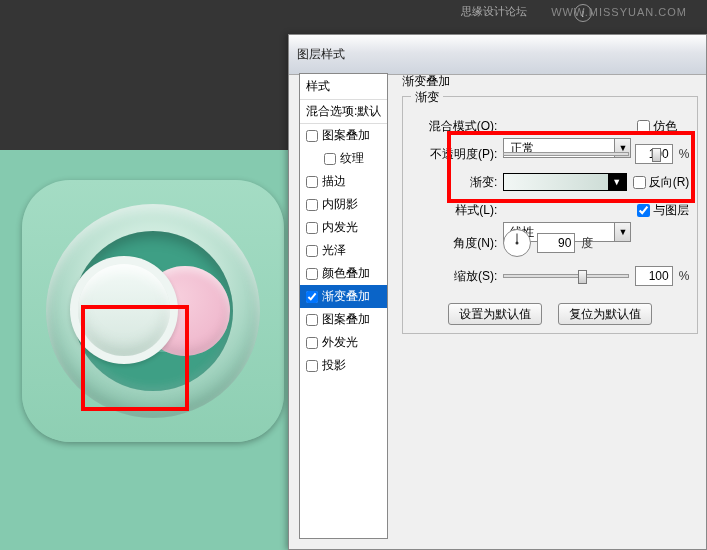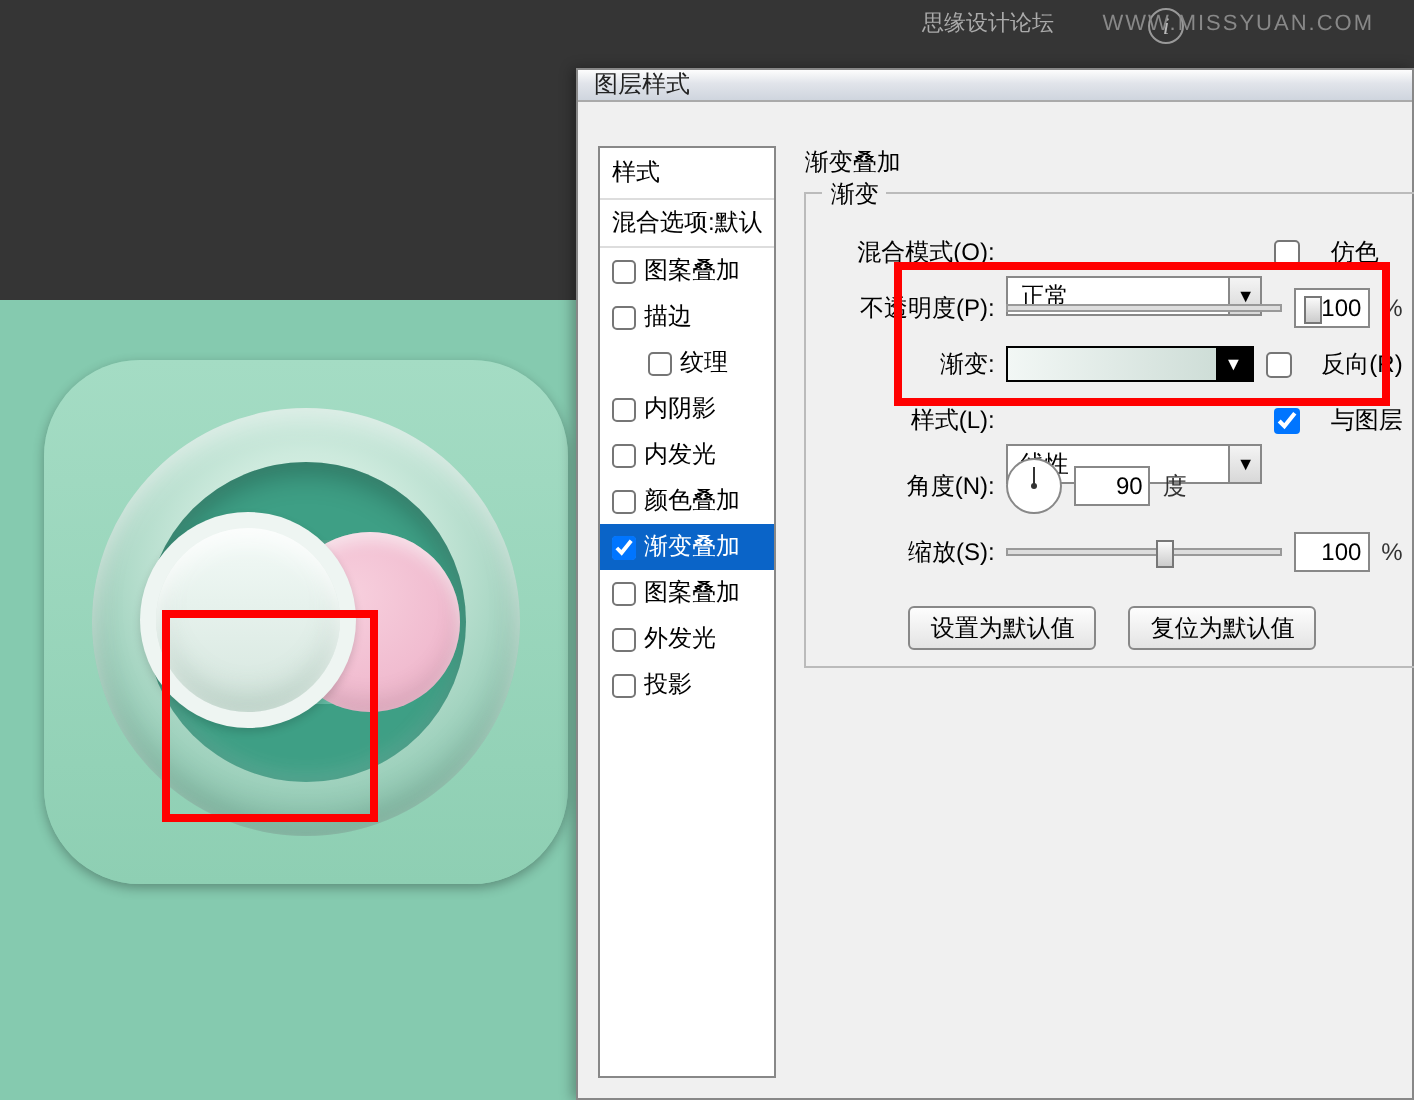--- a/index.html
+++ b/index.html
@@ -16,21 +16,21 @@
 .white-disc { position:absolute; left:-22px; top:-14px; width:108px;height:108px; border-radius:50%; background: #eef5f2; box-shadow: 0 2px 4px rgba(0,0,0,.15);}
 .white-disc-inner { position:absolute; left:8px; top:8px; width:92px;height:92px; border-radius:50%; background: linear-gradient(180deg, #f3faf7, #d5e6de); box-shadow: inset 0 6px 12px rgba(255,255,255,.9), inset 0 -8px 14px rgba(100,140,120,.25);}
 
 .red-box-1 { position:absolute; border:4px solid #f00; }
 .rb1 { left: 81px; top: 305px; width: 108px; height: 106px; }
 .rb2 { left: 447px; top: 131px; width: 248px; height: 72px; }
 
 .bg-panel { position:absolute; left:0; top:150px; width:288px; height:400px; background:#85caaf; }
 
 .dialog { position:absolute; left:288px; top:34px; right:0; bottom:0; background:#f0f0f0; border:1px solid #888; box-shadow: -2px 0 6px rgba(0,0,0,.3);}
-.dialog-titlebar { height:16px; background: linear-gradient(#fdfdfd,#e1e4ea 45%,#cfd5de); border-bottom:1px solid #aaa; display:flex; align-items:center; padding:0 8px; color:#222;}
+.dialog-titlebar { height:40px; background: linear-gradient(#fdfdfd,#e1e4ea 45%,#cfd5de); border-bottom:1px solid #aaa; display:flex; align-items:center; padding:0 8px; color:#222;}
 .dialog-body { position:absolute; top:28px; left:0; right:0; bottom:0; display:flex;border-radius:17px; }
 
 .styles-panel { width:122px; border:1px solid #888; margin:10px 0 10px 10px; background:#fff; }
 .styles-header { padding:4px 6px; font-weight: normal; }
 .styles-item { padding:3px 4px 3px 6px; display:flex; align-items:center; gap:4px; white-space:nowrap; }
 .styles-item.indent { padding-left: 24px; }
 .styles-item.selected { background:#fff; border-top:1px solid #ddd; border-bottom:1px solid #ddd;}
 .styles-item.active { background:#0a64c8; color:#fff; }
 .styles-item input[type=checkbox]{ width:12px;height:12px; }
 .default-row { border-top:1px solid #bbb; border-bottom:1px solid #bbb; padding:3px 6px;text-align:right; }
@@ -52,21 +52,21 @@
 .num-input { width:38px; height:20px; border:1px solid #888; background:#fff; text-align:right; padding-right:3px; }
 
 .gradient-swatch { flex:1; max-width:160px; height:18px; border:1px solid #000; background:linear-gradient(90deg,#f2f7f5,#c8d9d2); display:flex; justify-content:flex-end;}
 .gradient-arrow { width:18px; height:100%; background:#000; display:flex;align-items:center;justify-content:center;color:#fff;font-size:9px;}
 
 .angle-dial { width:28px;height:28px;border:1px solid #888;border-radius:50%;background:#fff; position:relative;}
 .angle-dial::after{content:"";position:absolute;left:50%;top:50%;width:10px;height:1px;background:#333;transform-origin:left;transform:rotate(-90deg);}
 .angle-dial::before{content:"";position:absolute;left:50%;top:50%;width:3px;height:3px;border-radius:50%;background:#333;transform:translate(-50%,-50%);}
 
 .cb { width:13px;height:13px; }
-.cb-label { display:flex;align-items:center;gap:15px; white-space:nowrap;}
+.cb-label { display:flex;align-items:center;gap:3px; white-space:nowrap;}
 
 .btn { height:22px; padding:0 10px; border:1px solid #888; background:linear-gradient(#fdfdfd,#e4e4e4); border-radius:3px; cursor:pointer;}
 .btn-row { display:flex; gap:16px; justify-content:center; margin-top:16px; }
 
 .suffix { color:#333; }
 .info-icon { position:absolute; left:574px; top:4px; width:18px;height:18px;border-radius:50%;border:1px solid #999;color:#bbb;display:flex;align-items:center;justify-content:center;font-style:italic;font-family:serif;font-size:12px;}
 </style>
 </head>
 <body>
 
@@ -99,35 +99,39 @@
 
     <div class="styles-panel">
       <div class="styles-header">样式</div>
       <div class="default-row styles-item selected">
         <span>混合选项:默认</span>
       </div>
       <div class="styles-item">
           <input class="cb" type="checkbox" style="">
           <span>图案叠加</span>
         </div>
+      <div class="styles-item indent">
+          <input class="cb" type="checkbox" style="">
+          <span>纹理</span>
+        </div>
       <div class="styles-item">
           <input class="cb" type="checkbox" style="">
           <span>描边</span>
         </div>
-      <div class="styles-item indent">
-          <input class="cb" type="checkbox" style="">
-          <span>纹理</span>
-        </div>
       <div class="styles-item">
           <input class="cb" type="checkbox" style="">
           <span>内阴影</span>
         </div>
       <div class="styles-item">
           <input class="cb" type="checkbox" style="">
           <span>内发光</span>
+        </div>
+      <div class="styles-item">
+          <input class="cb" type="checkbox" style="">
+          <span>光泽</span>
         </div>
       <div class="styles-item">
           <input class="cb" type="checkbox" style="">
           <span>颜色叠加</span>
         </div>
       <div class="styles-item active">
           <input class="cb" type="checkbox" checked="" style="">
           <span>渐变叠加</span>
         </div>
       <div class="styles-item">

